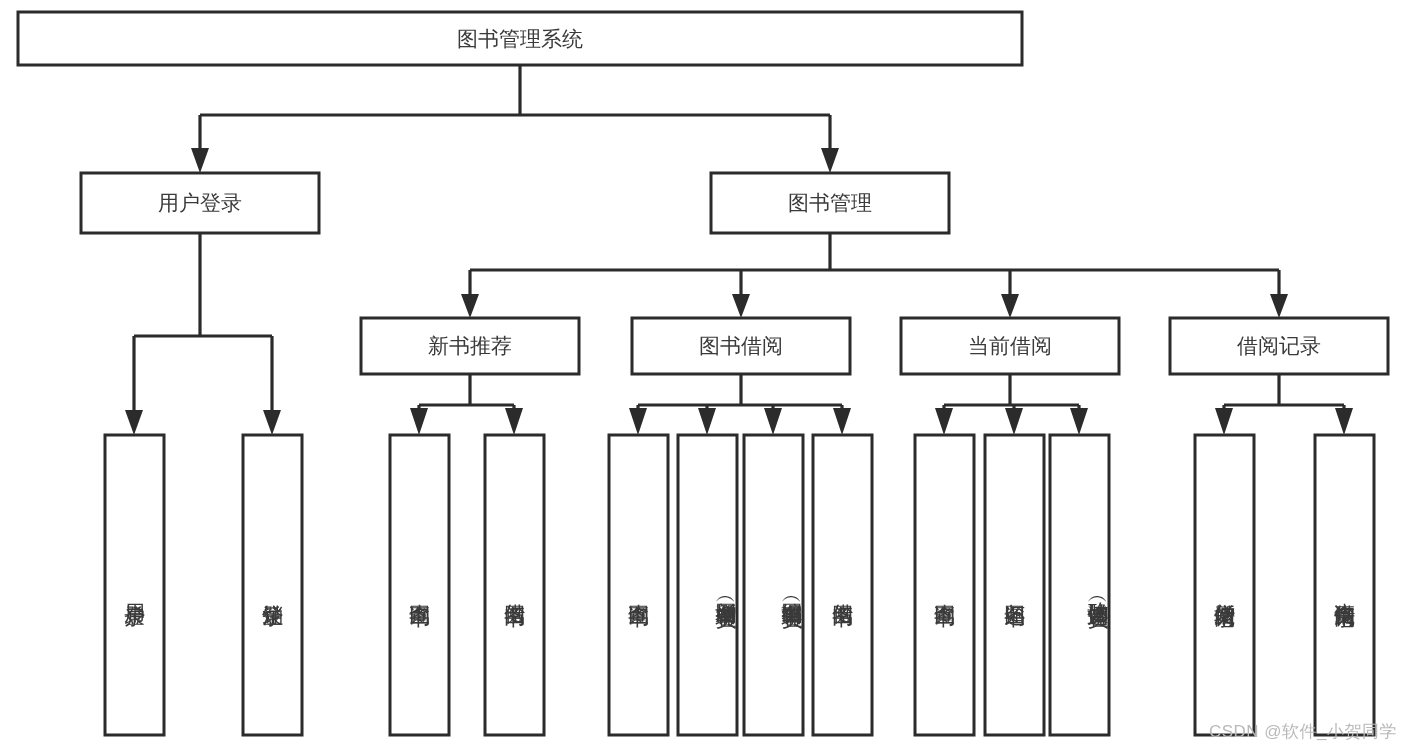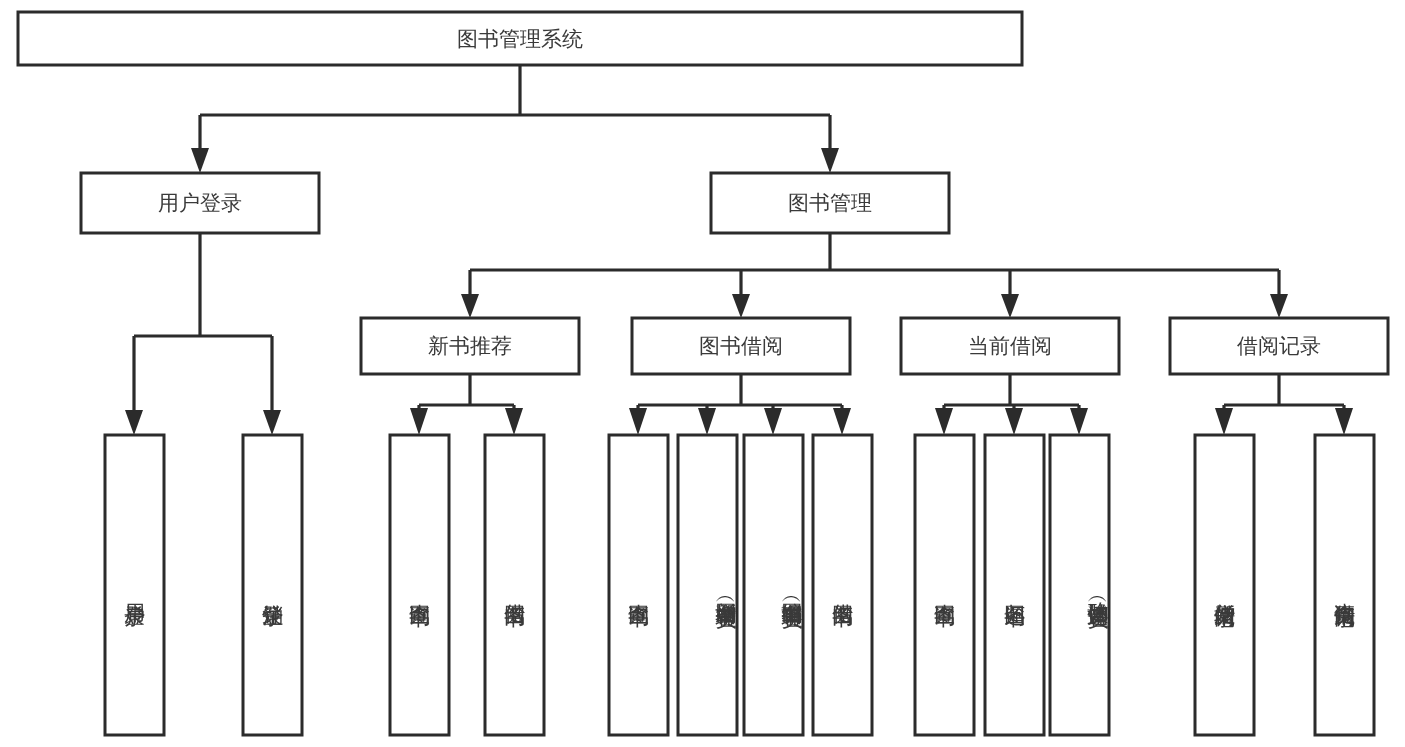--- a/index.html
+++ b/index.html
@@ -196,13 +196,14 @@
     <div class="leaf-label" style="left: 678px; top: 449px; width: 59px; height: 280px; align-items: flex-start;">新增图书（管理员）</div>
     <div class="leaf-label" style="left: 744px; top: 449px; width: 59px; height: 280px; align-items: flex-start;">编辑图书（管理员）</div>
     <div class="leaf-label" style="left: 813px; top: 449px; width: 59px; height: 280px; align-items: center;">借阅图书</div>
     <div class="leaf-label" style="left: 915px; top: 449px; width: 59px; height: 280px; align-items: center;">查询图书</div>
     <div class="leaf-label" style="left: 985px; top: 449px; width: 59px; height: 280px; align-items: center;">归还图书</div>
     <div class="leaf-label" style="left: 1050px; top: 449px; width: 59px; height: 280px; align-items: flex-start;">确认归还（管理员）</div>
     <div class="leaf-label" style="left: 1195px; top: 449px; width: 59px; height: 280px; align-items: center;">新增借阅记录</div>
     <div class="leaf-label" style="left: 1315px; top: 449px; width: 59px; height: 280px; align-items: center;">查询借阅记录</div>
   </div>
 
+  <div class="watermark">CSDN @软件_小贺同学</div>
 </div>
 
 </body></html>

